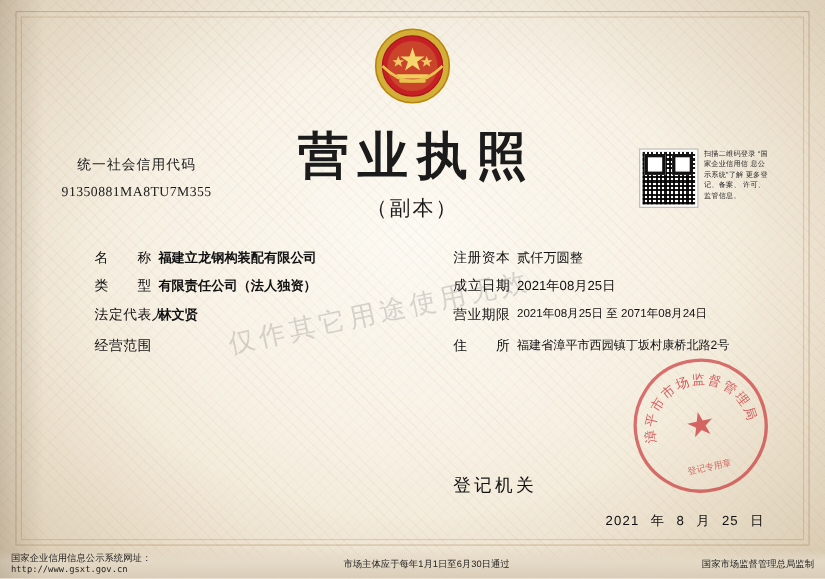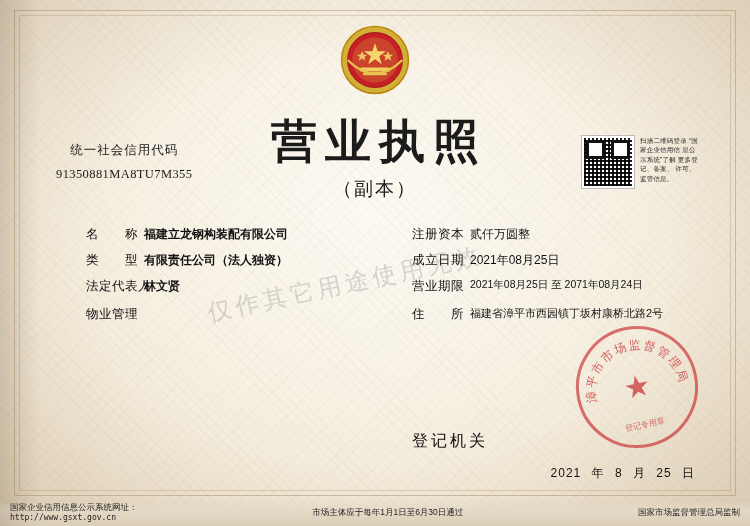--- a/index.html
+++ b/index.html
@@ -287,21 +287,21 @@
     </div>
 
     <div class="row" style="height:28px;">
       <div class="lbl cl-lbl">法定代表人</div>
       <div class="val cl-val val-bold">林文贤</div>
       <div class="lbl cr-lbl">营业期限</div>
       <div class="val cr-val" style="font-size:10.5px;">2021年08月25日 至 2071年08月24日</div>
     </div>
 
     <div class="row" style="height:120px;">
-      <div class="lbl cl-lbl" style="top:0;">物业管理</div>
+      <div class="lbl cl-lbl" style="top:0;">经营范围</div>
       <div class="lbl cr-lbl" style="top:0;">住　　所</div>
       <div class="addr-text">福建省漳平市西园镇丁坂村康桥北路2号</div>
     </div>
   </div>
 
   <div class="registry">登记机关</div>
 
   <div class="seal">
     <svg class="seal-arc" viewBox="0 0 122 122" aria-hidden="true">
       <defs>

